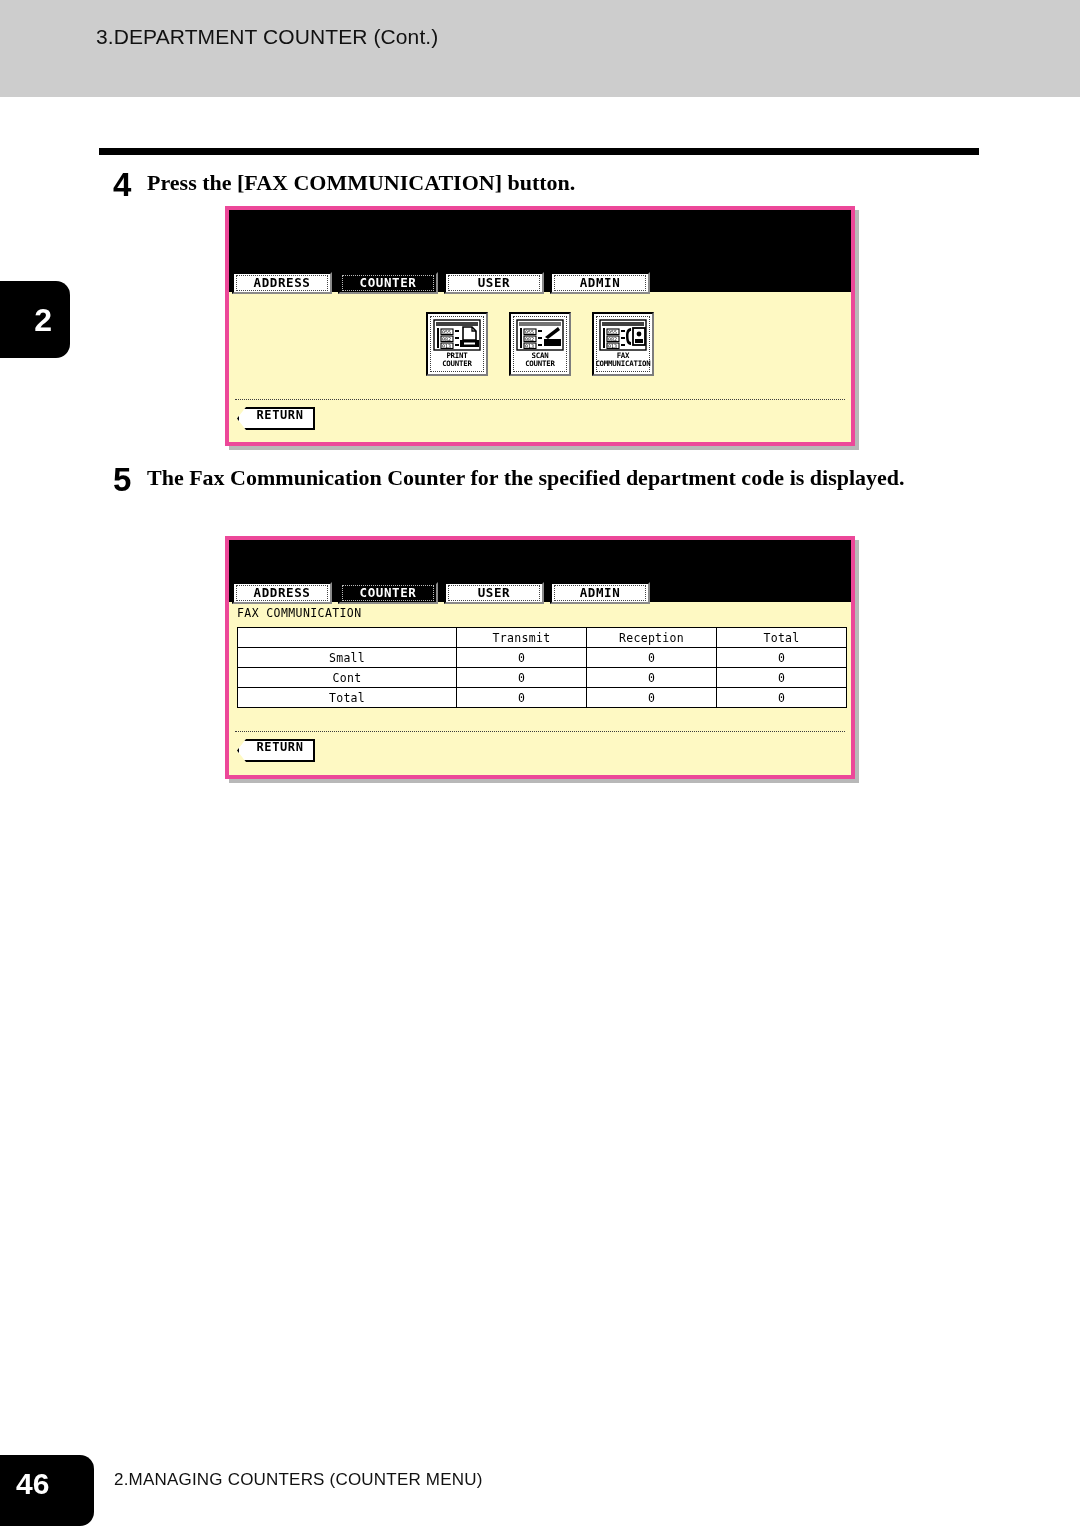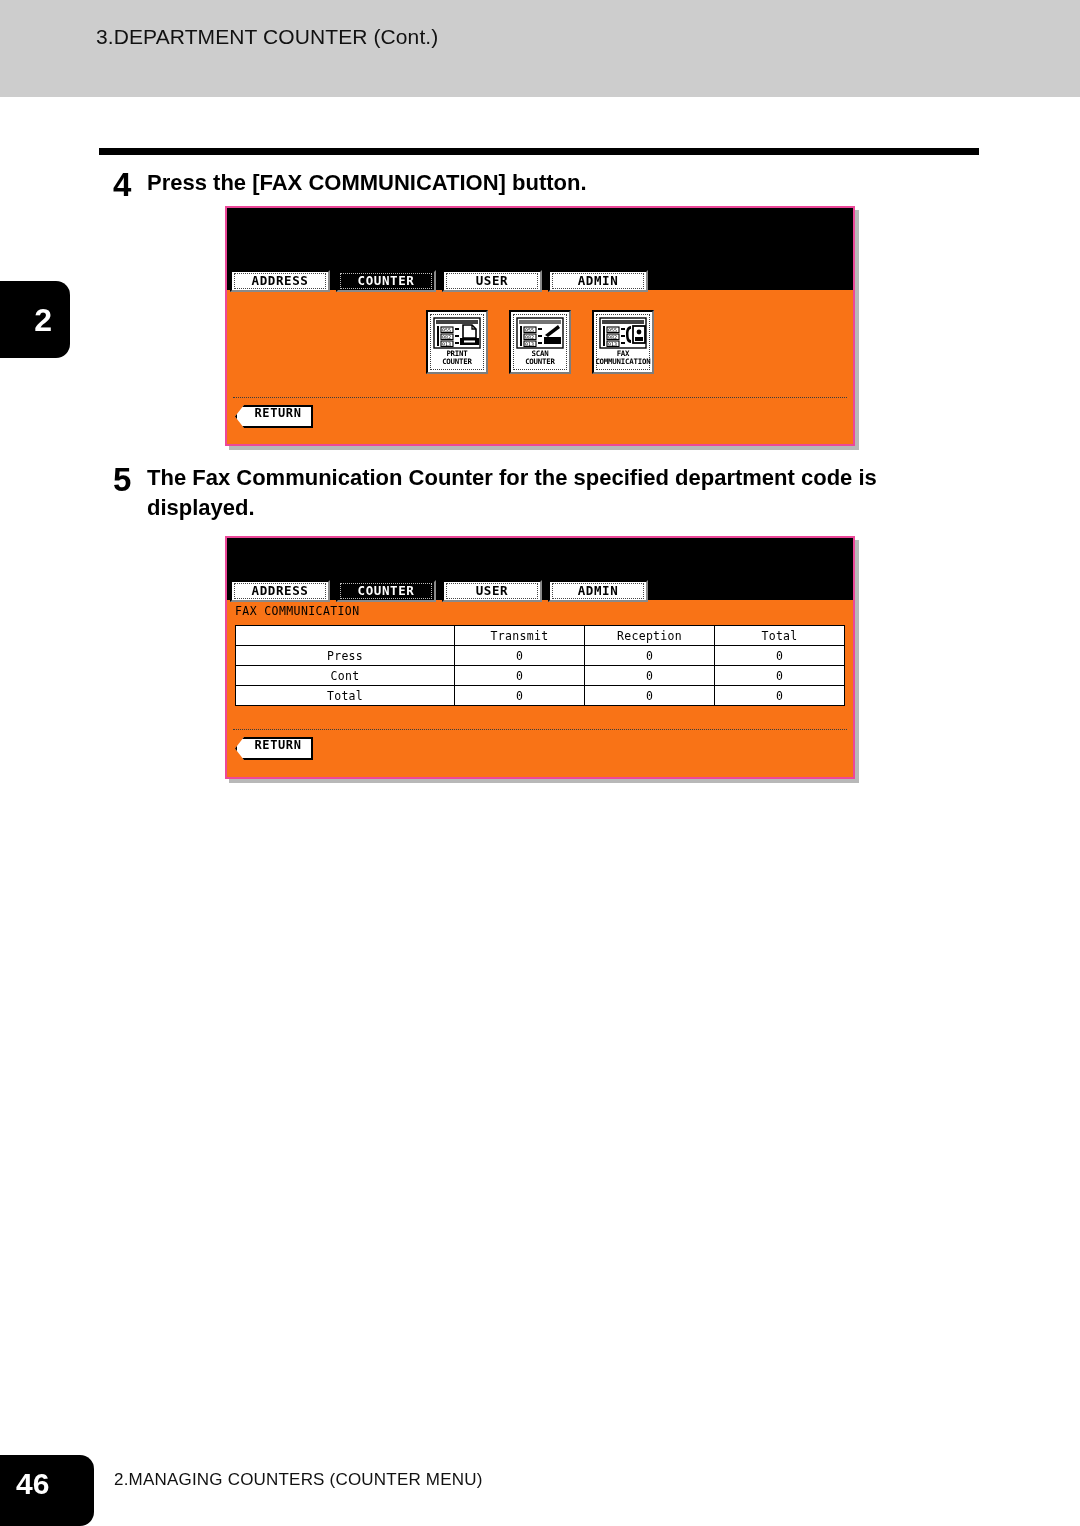--- a/index.html
+++ b/index.html
@@ -77,29 +77,30 @@
     line-height: 34px;
     width: 34px;
     flex: none;
     color: #000;
   }
   .step-text {
     font-size: 22px;
     font-weight: bold;
     line-height: 30px;
     color: #000;
+    font-family: Liberation Serif, serif;
   }
   #step4 { left: 113px; top: 168px; width: 880px; }
   #step5 { left: 113px; top: 463px; width: 850px; }
 
   
   .panel {
     position: absolute;
-    background: #f97316;
-    border: 2px solid #ec4899;
+    background: #fef9c3;
+    border: 4px solid #ec4899;
     box-shadow: 4px 4px 0 0 #b8b8b8;
     box-sizing: border-box;
     text-decoration: underline;
   }
   #panel-top   { left: 225px; top: 206px; width: 630px; height: 240px; }
   #panel-bottom{ left: 225px; top: 536px; width: 630px; height: 243px; }
 
   .panel-black {
     background: #000;
     width: 100%;
@@ -485,21 +486,21 @@
       <thead>
         <tr>
           <th class="col-label corner"></th>
           <th>Transmit</th>
           <th>Reception</th>
           <th>Total</th>
         </tr>
       </thead>
       <tbody>
         <tr class="dotted-row">
-          <td class="col-label">Press</td>
+          <td class="col-label">Small</td>
           <td>0</td>
           <td>0</td>
           <td>0</td>
         </tr>
         <tr>
           <td class="col-label">Cont</td>
           <td>0</td>
           <td>0</td>
           <td>0</td>
         </tr>

